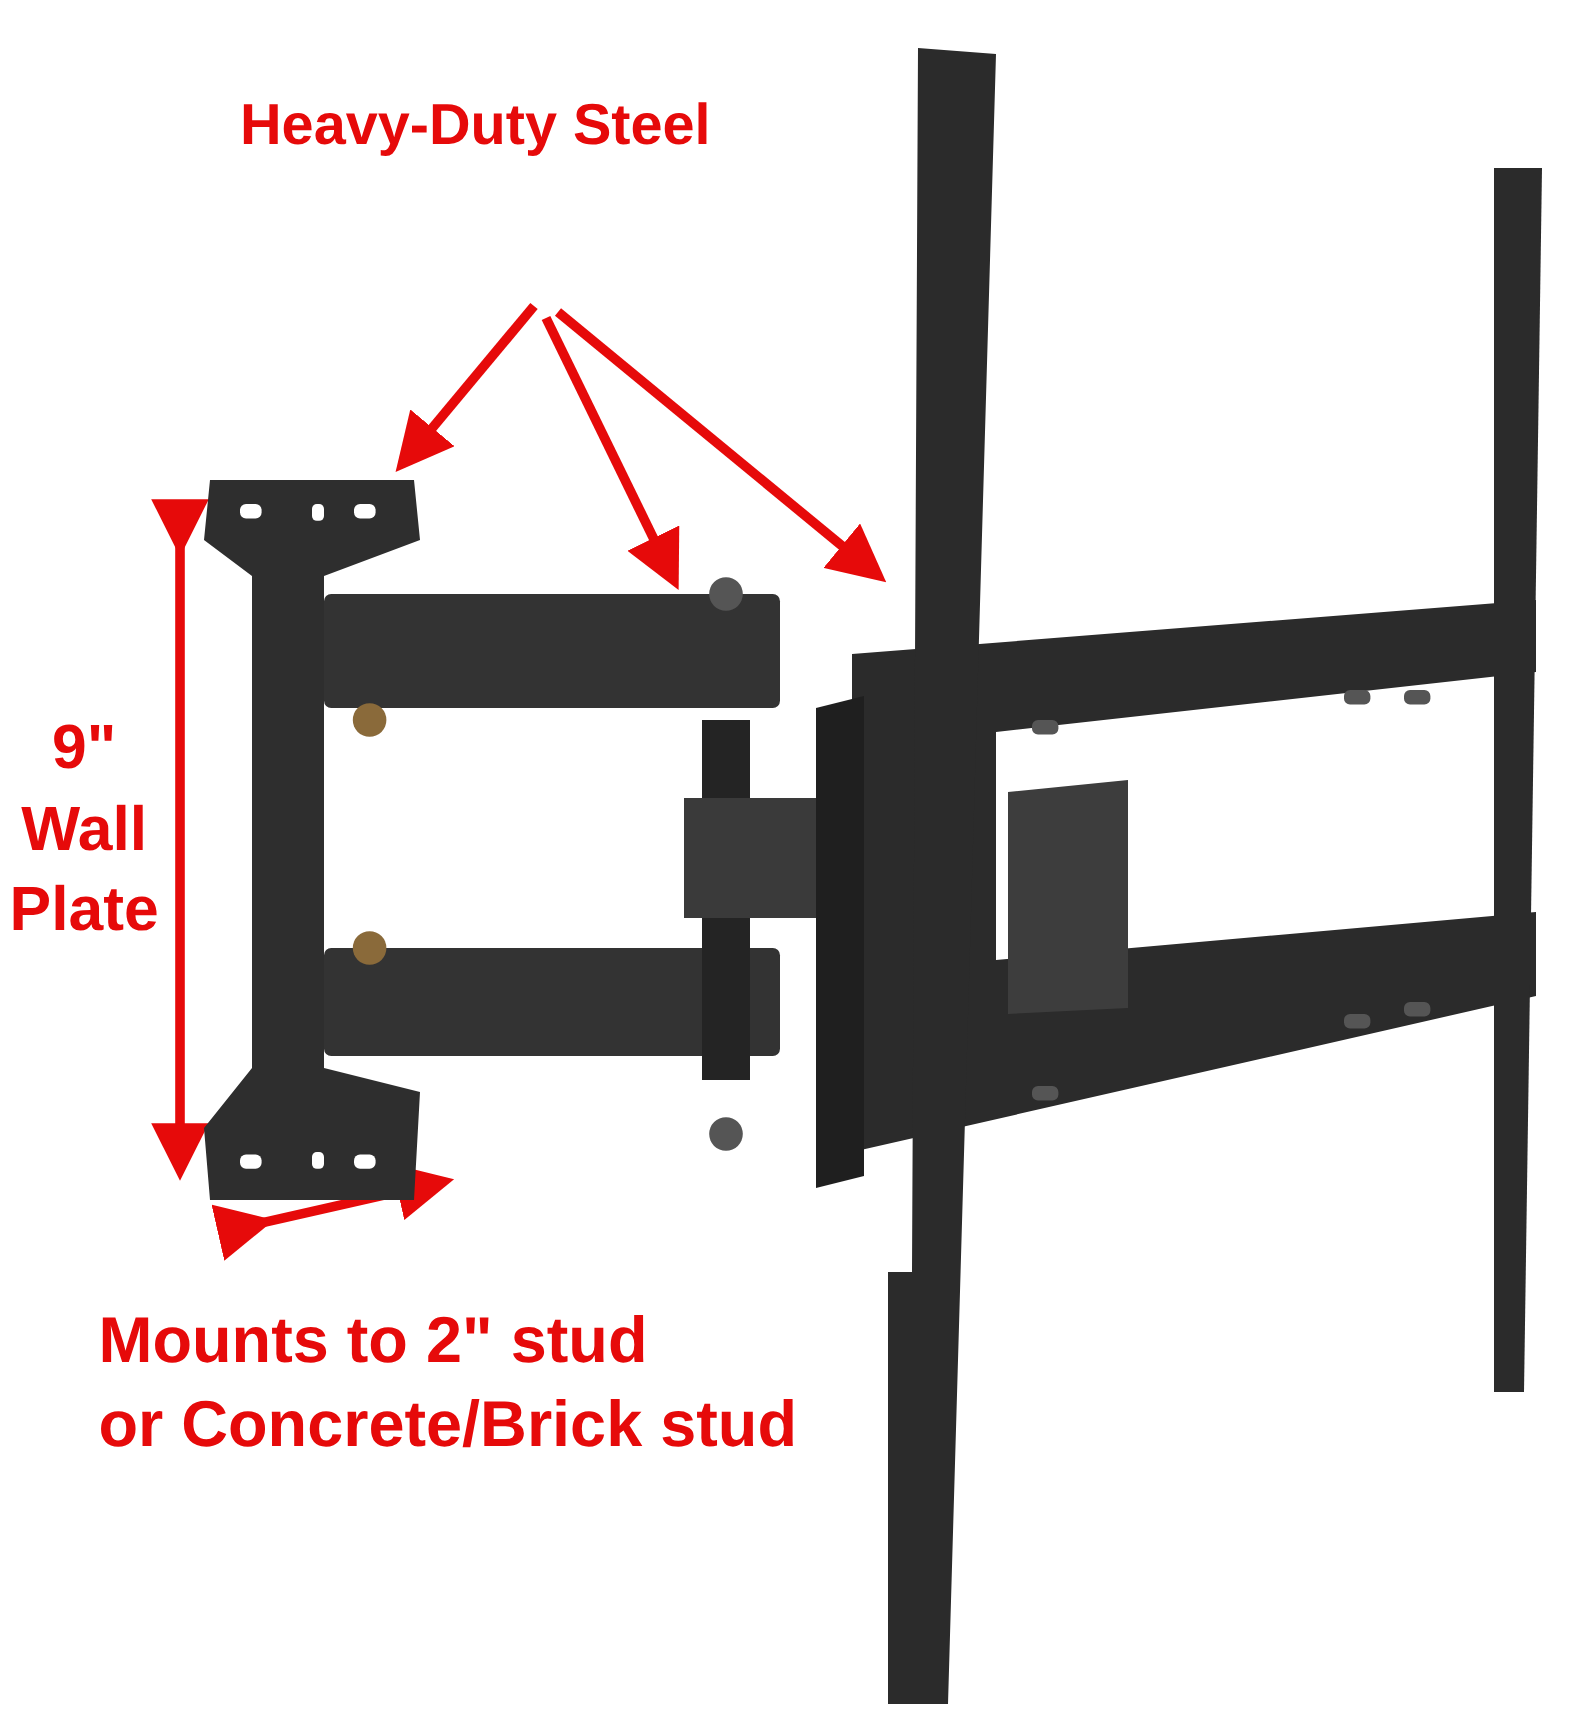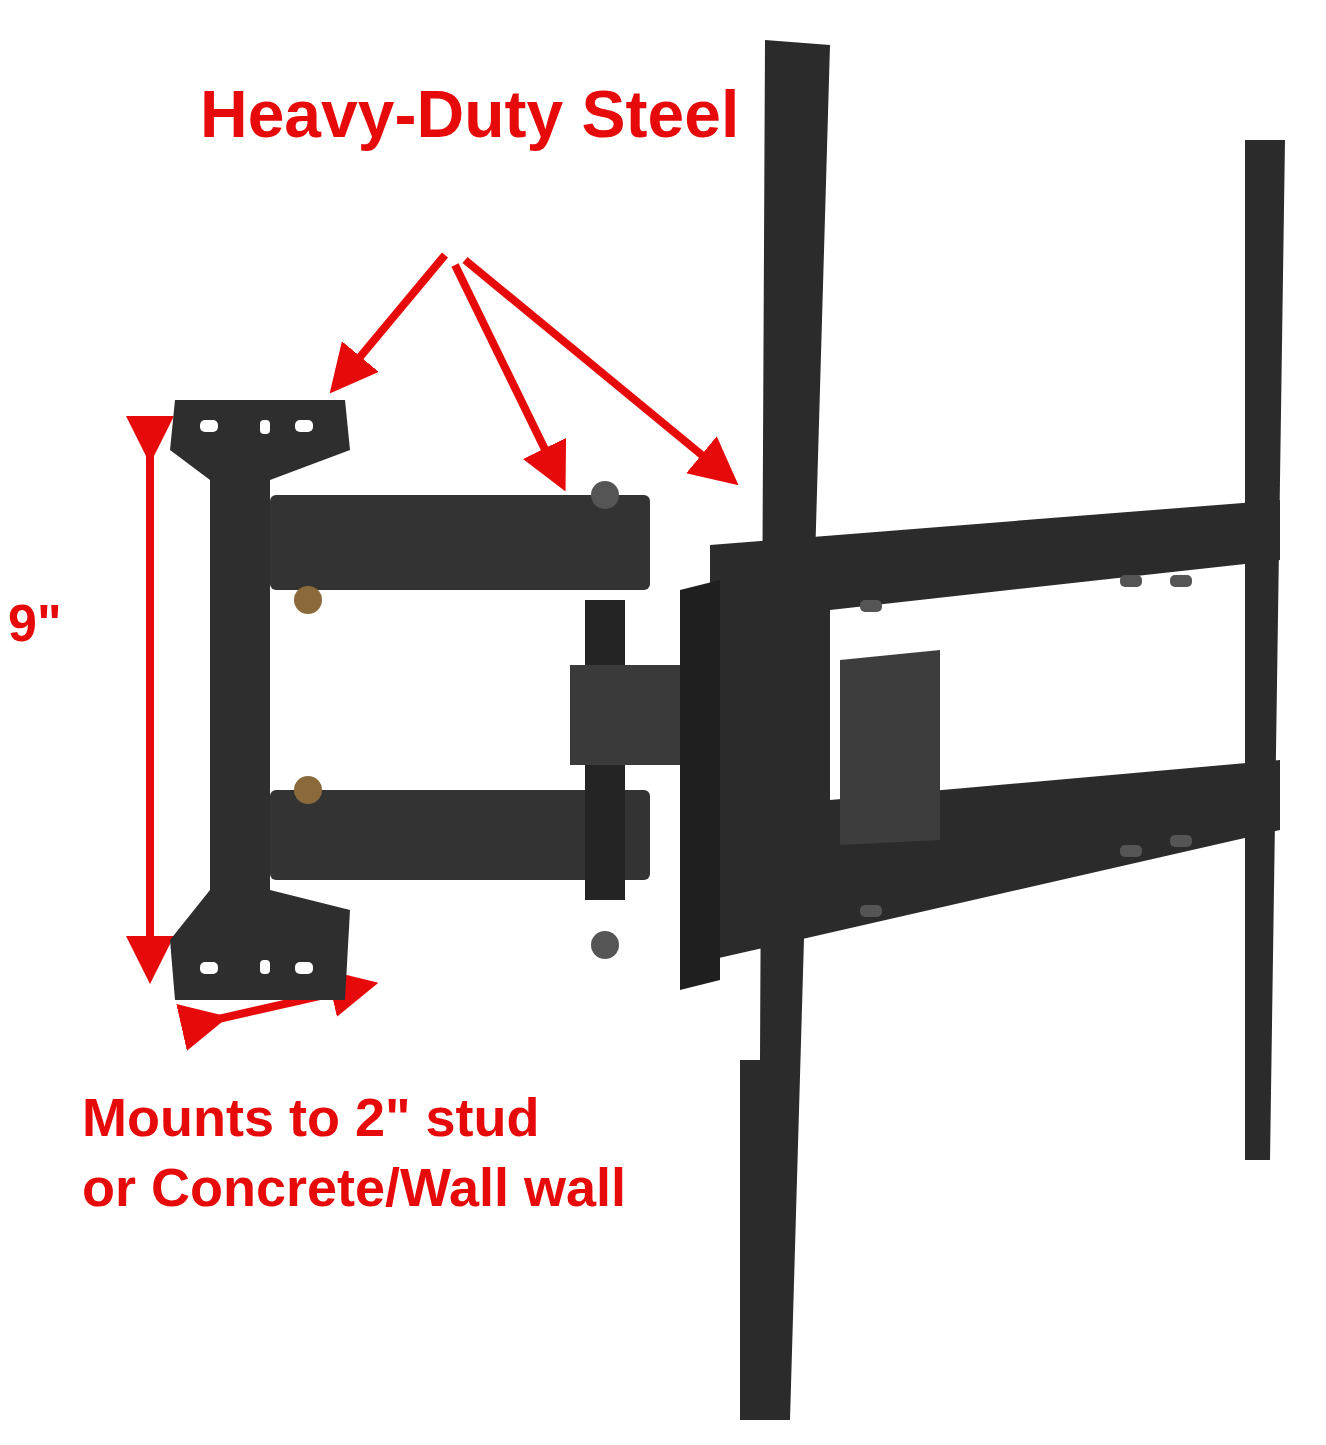--- a/index.html
+++ b/index.html
@@ -1,20 +1,20 @@
 <!DOCTYPE html>
 <html><head>
 <meta charset="utf-8">
 <style>
   html, body { margin: 0; padding: 0; background: #ffffff; }
   body { width: 1326px; height: 1445px; position: relative; overflow: hidden;
          font-family: "Liberation Sans", sans-serif; }
   .label { position: absolute; color: #e60a0a; font-weight: bold;
            font-family: "Liberation Sans", sans-serif; line-height: 1.12; white-space: nowrap; }
-  #title-label { left: 200px; top: 78px; font-size: 66px; text-align: center; }
+  #title-label { left: 200px; top: 78px; font-size: 48px; text-align: center; }
   #wall-label { left: 8px; top: 590px; font-size: 52px; text-align: center; line-height: 1.3; }
   #mount-label { left: 82px; top: 1082px; font-size: 54px; line-height: 1.3; }
   svg.art { position: absolute; left: 0; top: 0; }
 </style>
 </head>
 <body>
 
 <svg class="art" width="1326" height="1445" viewBox="0 0 1326 1445">
   <defs>
     <marker id="ah" markerWidth="6" markerHeight="6" refX="3" refY="3" orient="auto">
@@ -72,18 +72,20 @@
     </g>
   </g>
 </svg>
 
 <div id="title-label" class="label">
   <div>Heavy-Duty Steel</div>
 </div>
 
 <div id="wall-label" class="label">
   <div>9"</div>
+  <div>Wall</div>
+  <div>Plate</div>
 </div>
 
 <div id="mount-label" class="label">
   <div>Mounts to 2" stud</div>
-  <div>or Concrete/Wall wall</div>
+  <div>or Concrete/Brick stud</div>
 </div>
 
 </body></html>

